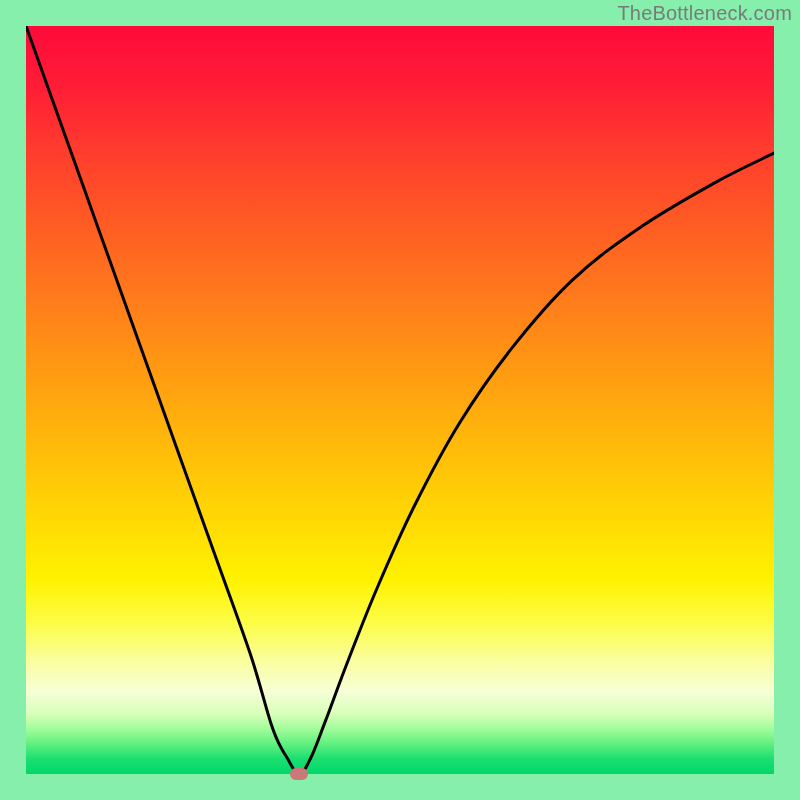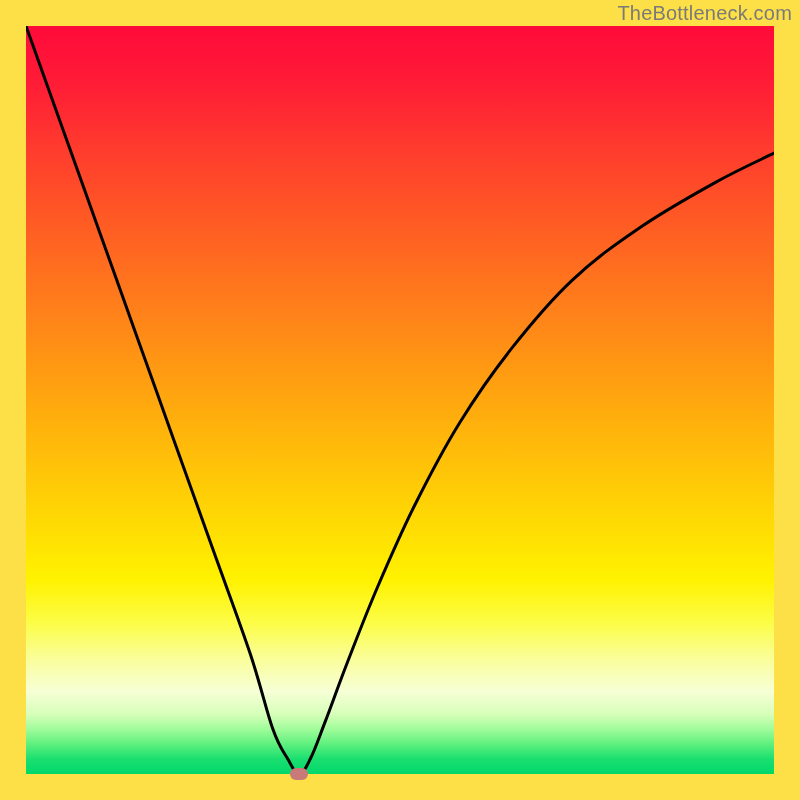--- a/index.html
+++ b/index.html
@@ -2,21 +2,21 @@
 <html><head>
 <meta charset="utf-8">
 <style>
   * { margin: 0; padding: 0; box-sizing: border-box; }
   html, body { width: 800px; height: 800px; overflow: hidden; }
   body { background: #000; font-family: Arial, Helvetica, sans-serif; }
 
   .frame {
     position: absolute;
     inset: 0;
-    background: #fde047;
+    background: #86efac;
   }
 
   .plot {
     position: absolute;
     left: 26px;
     top: 26px;
     width: 748px;
     height: 748px;
     background: linear-gradient(to bottom,
       #ff0a3a 0%,

